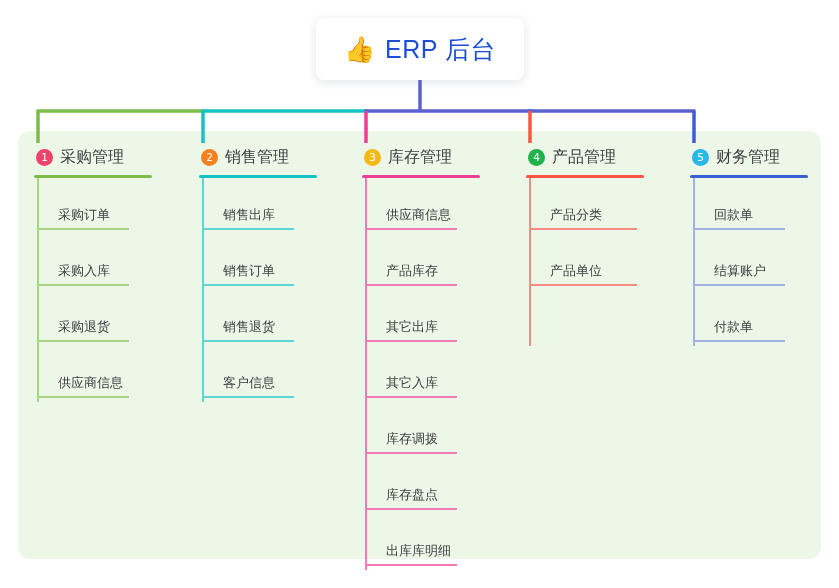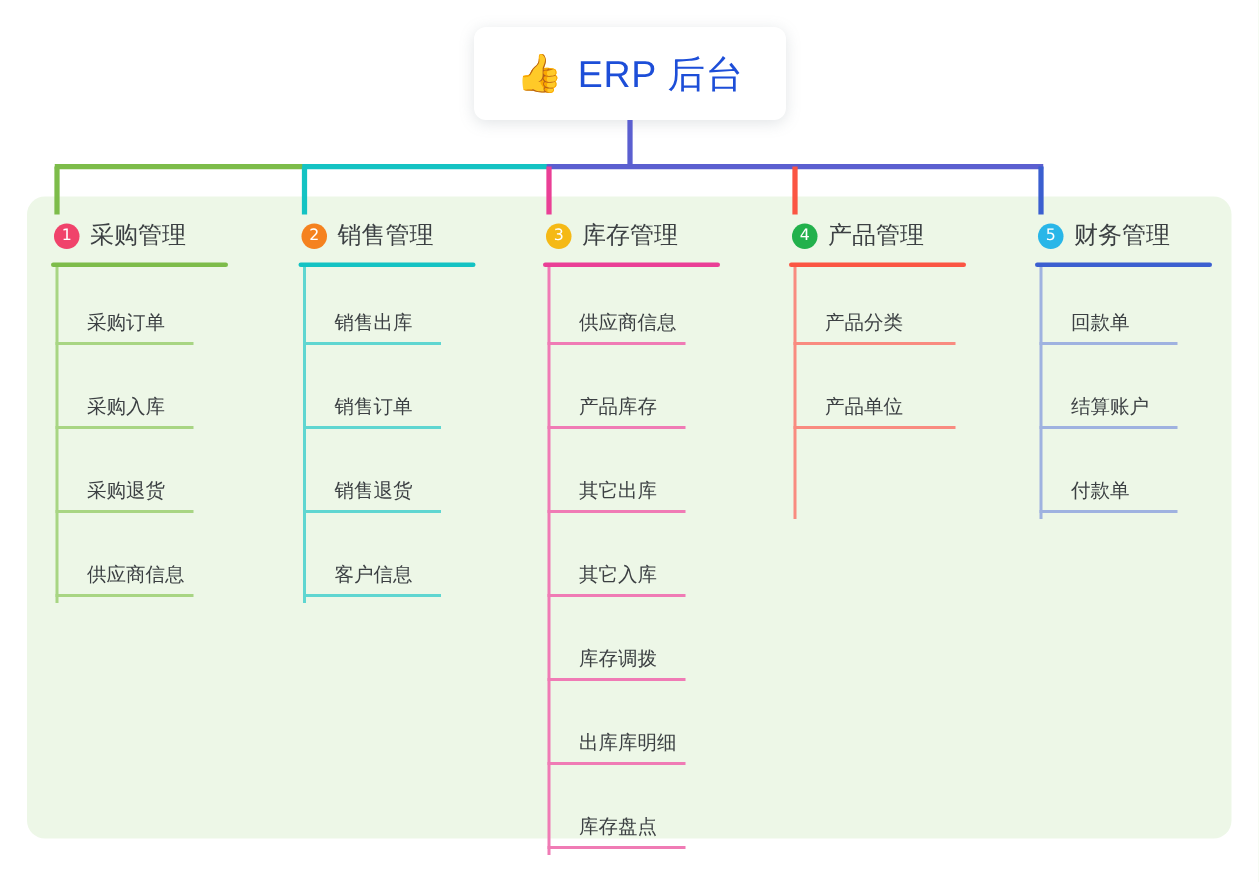--- a/index.html
+++ b/index.html
@@ -196,25 +196,25 @@
           </div>
           <div class="item">
             <span class="item-label">其它入库</span>
             <div class="item-rule" style="background: rgb(240, 123, 181); width: 92px;"></div>
           </div>
           <div class="item">
             <span class="item-label">库存调拨</span>
             <div class="item-rule" style="background: rgb(240, 123, 181); width: 92px;"></div>
           </div>
           <div class="item">
+            <span class="item-label">库存盘点</span>
+            <div class="item-rule" style="background: rgb(240, 123, 181); width: 92px;"></div>
+          </div>
+          <div class="item">
             <span class="item-label">出库库明细</span>
-            <div class="item-rule" style="background: rgb(240, 123, 181); width: 92px;"></div>
-          </div>
-          <div class="item">
-            <span class="item-label">库存盘点</span>
             <div class="item-rule" style="background: rgb(240, 123, 181); width: 92px;"></div>
           </div>
         </div>
       </div>
       <div class="col" style="left: 526px;">
         <div class="col-head">
           <span class="badge" style="background: rgb(34, 177, 76);">4</span>
           <span class="col-title">产品管理</span>
         </div>
         <div class="head-rule" style="background: rgb(251, 85, 67);"></div>

